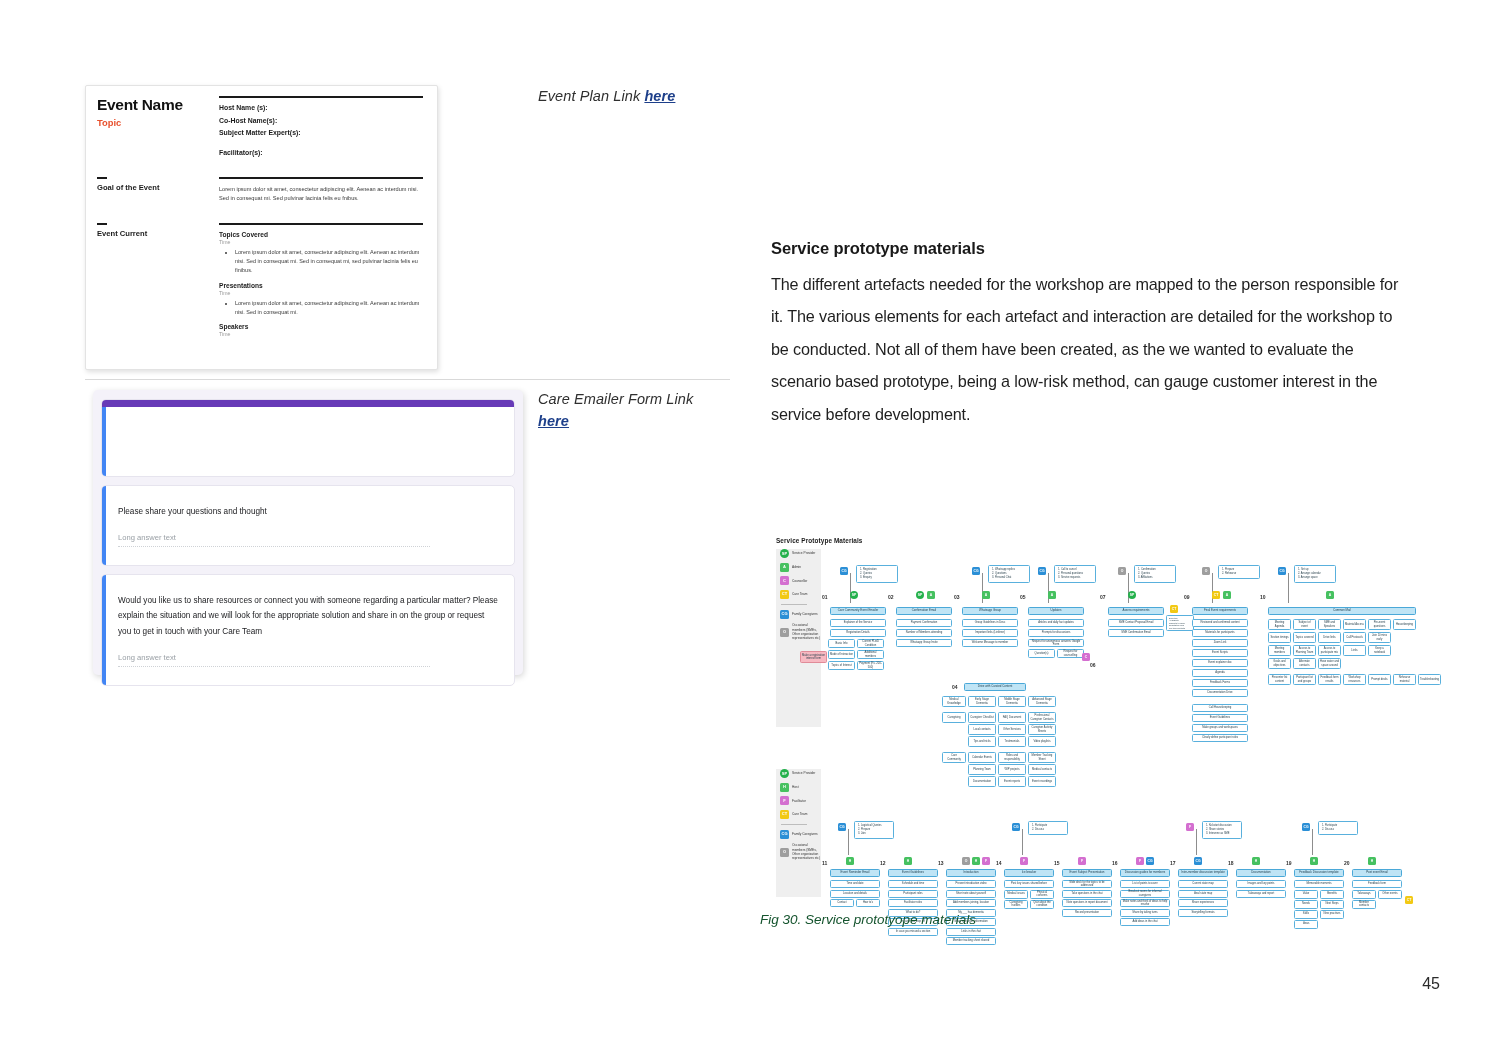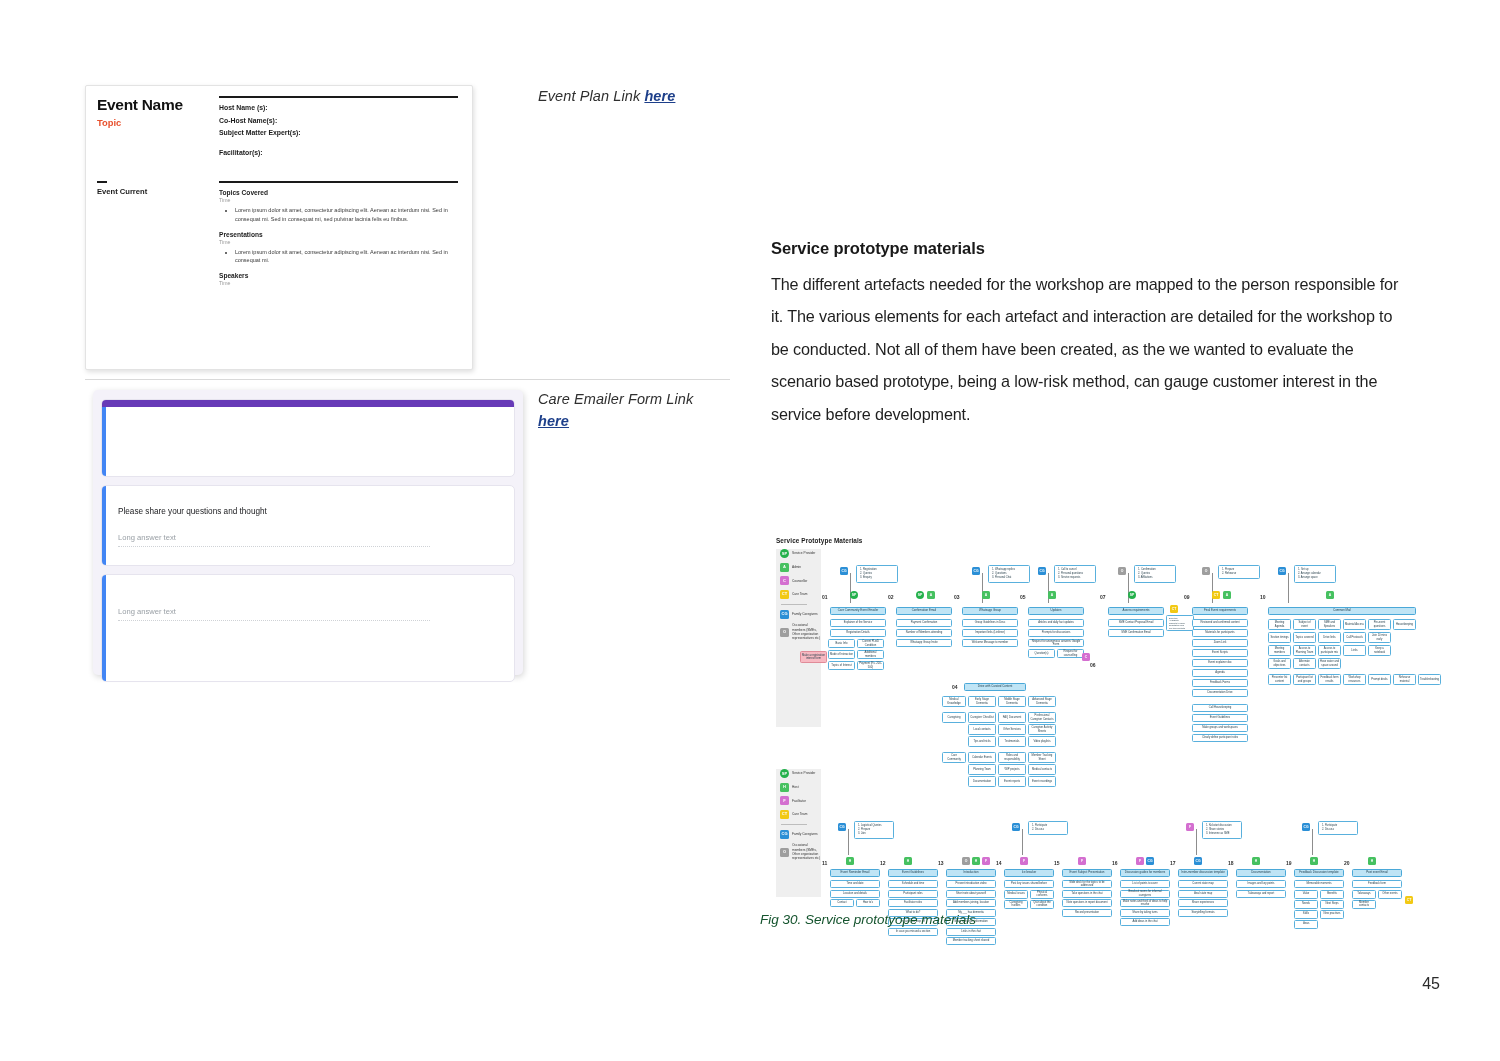--- a/index.html
+++ b/index.html
@@ -4,21 +4,21 @@
 <style>
   * { box-sizing: border-box; margin:0; padding:0; }
   html,body { width:1500px; height:1061px; background:#ffffff; }
   body { font-family:"Liberation Sans", sans-serif; color:#231f20; position:relative; overflow:hidden; }
 
   
   #left-col { position:absolute; left:0; top:0; width:760px; height:1061px; }
 
   
   #event-doc-card{
-    position:absolute; left:85px; top:85px; width:388px; height:285px;
+    position:absolute; left:85px; top:85px; width:353px; height:285px;
     background:#fff; border:1px solid #e3e3e3; border-radius:2px;
     box-shadow:1px 2px 5px rgba(0,0,0,.13);
     overflow:hidden;
   }
   #event-doc-inner{ position:absolute; inset:0; padding:10px 14px 0 11px; }
   .evt-title{ font-size:15.5px; font-weight:bold; letter-spacing:-.3px; color:#111; }
   .evt-topic{ font-size:9.4px; font-weight:bold; color:#e8522f; margin-top:3px; }
   .evt-row{ display:flex; }
   .evt-left{ width:122px; flex:0 0 122px; }
   .evt-right{ flex:1; }
@@ -122,20 +122,31 @@
           <div class="evt-rule"></div>
           <div style="height:6px"></div>
           <div class="evt-field">Host Name (s):</div>
           <div class="evt-field">Co-Host Name(s):</div>
           <div class="evt-field">Subject Matter Expert(s):</div>
           <div style="height:7px"></div>
           <div class="evt-field">Facilitator(s):</div>
         </div>
       </div>
 
+      <div class="evt-row" style="margin-top:16px">
+        <div class="evt-left">
+          <div class="evt-rule-sm"></div>
+          <div class="evt-lbl">Goal of the Event</div>
+        </div>
+        <div class="evt-right">
+          <div class="evt-rule"></div>
+          <div style="height:6px"></div>
+          <div class="evt-body">Lorem ipsum dolor sit amet, consectetur adipiscing elit. Aenean ac interdum nisi. Sed in consequat mi. Sed pulvinar lacinia felis eu fnibus.</div>
+        </div>
+      </div>
 
       <div class="evt-row" style="margin-top:20px">
         <div class="evt-left">
           <div class="evt-rule-sm"></div>
           <div class="evt-lbl">Event Current</div>
         </div>
         <div class="evt-right">
           <div class="evt-rule"></div>
           <div style="height:4px"></div>
 
@@ -171,20 +182,21 @@
     </div>
 
     <div class="form-block form-q">
       <div class="accent"></div>
       <div class="form-q-label">Please share your questions and thought</div>
       <div class="form-answer">Long answer text</div>
     </div>
 
     <div class="form-block form-q" id="form-q2">
       <div class="accent"></div>
+      <div class="form-q-label">Would you like us to share resources or connect you with someone regarding a particular matter? Please explain the situation and we will look for the appropriate solution and share in on the group or request you to get in touch with your Care Team</div>
       <div class="form-answer">Long answer text</div>
     </div>
   </div>
 
   <div class="caption-italic" id="form-link-caption">
     <span>Care Emailer Form Link </span><a href="#">here</a>
   </div>
 </div>
 
 <div id="right-col">

